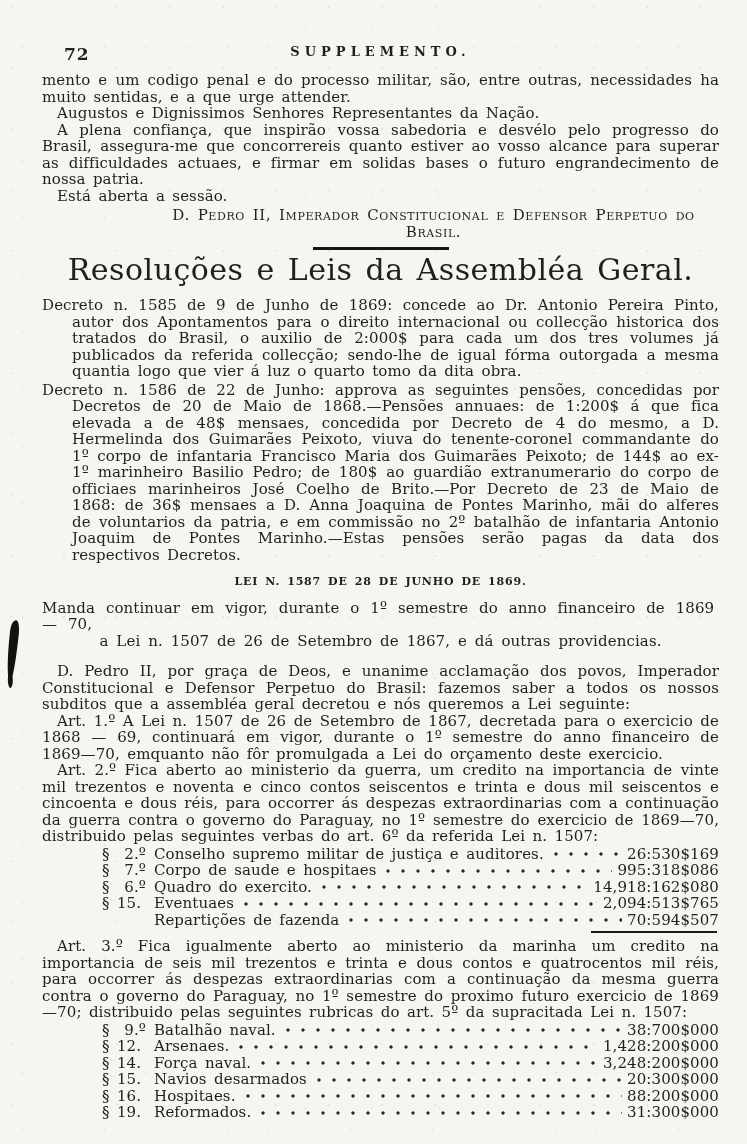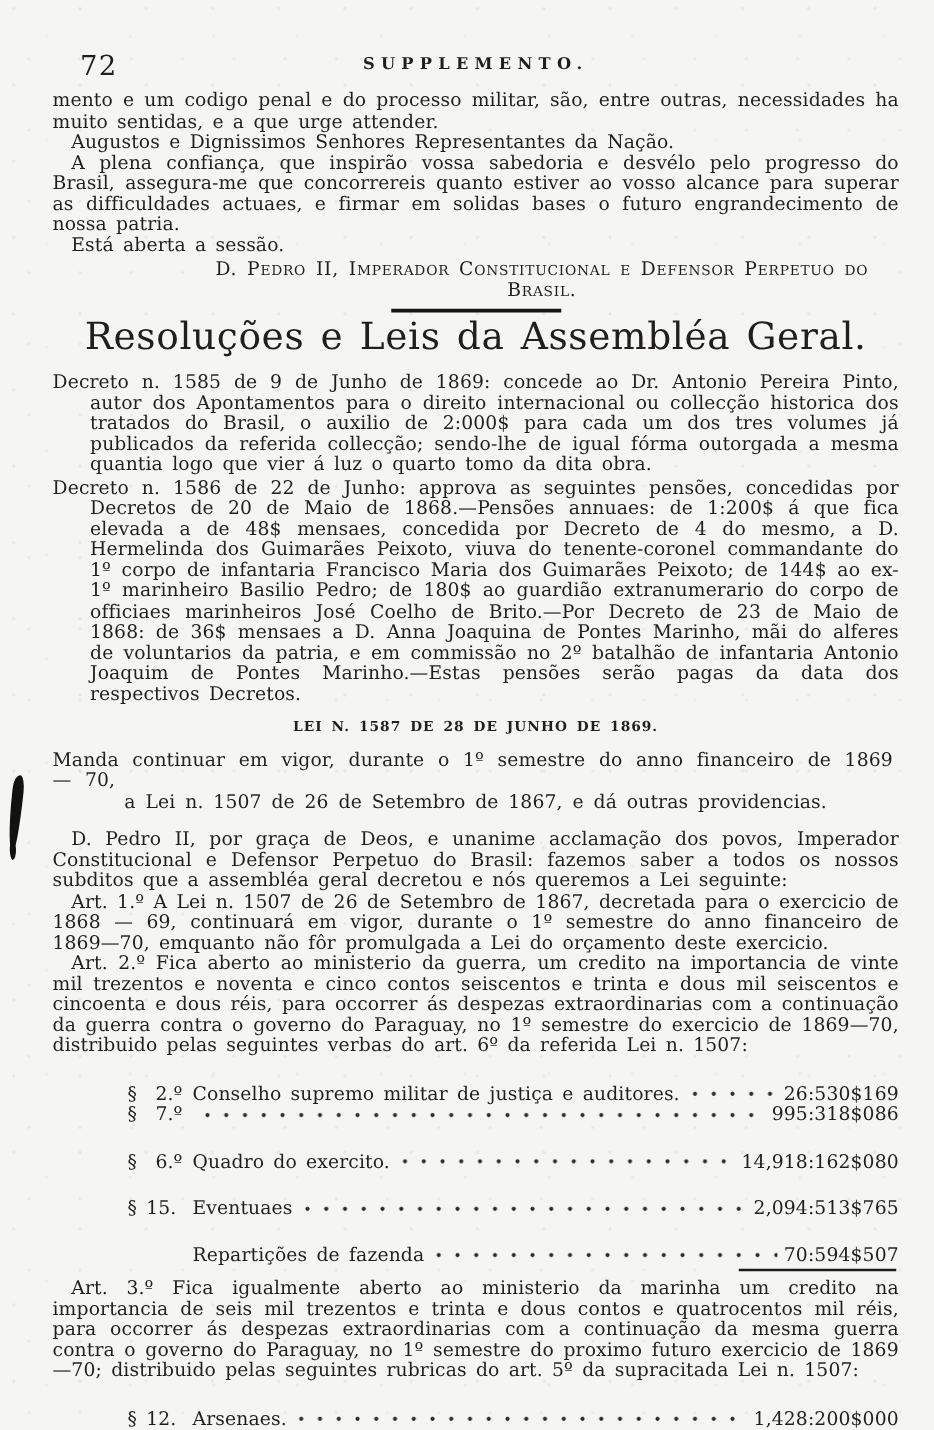--- a/index.html
+++ b/index.html
@@ -38,21 +38,21 @@
     position: absolute;
     left: 42px; right: 28px; top: 44px;
     font-size: 15px;
     line-height: 16.5px;
     word-spacing: 2.5px;
     letter-spacing: 0.1px;
   }
   .masthead { position: relative; height: 24px; margin-bottom: 4px; }
   .page-number {
     position: absolute; left: 22px; top: 2px;
-    font-weight: normal; font-size: 22px; letter-spacing: 1px;
+    font-weight: bold; font-size: 17px; letter-spacing: 1px;
   }
   .header-title {
     text-align: center; font-weight: bold;
     font-size: 13px; letter-spacing: 5px;
   }
   p { margin: 0; text-align: justify; }
   .ind { text-indent: 15px; }
   .hang { padding-left: 30px; text-indent: -30px; }
   .italic { }
   .signature {
@@ -86,21 +86,21 @@
   .summary .sum1 { text-align: left; word-spacing: 6px; }
   .summary .sum2 { text-align: center; word-spacing: 3px; }
   .btable { margin: 1px 0 2px; }
   .trow {
     display: flex;
     align-items: baseline;
     margin-left: 60px;
     line-height: 16.5px;
   }
   .tsec { white-space: pre; width: 52px; flex: none; }
-  .tlabel { white-space: nowrap; flex: none; margin-top: 21px; }
+  .tlabel { white-space: nowrap; flex: none; }
   .leader {
     flex: 1;
     height: 13px;
     align-self: flex-end;
     margin: 0 5px 0 8px;
     background-image: radial-gradient(circle at 2px 2px, #2b2a27 1.35px, transparent 1.9px);
     background-size: 15px 6px;
     background-position: left 2px bottom 4px;
     background-repeat: repeat-x;
   }
@@ -155,20 +155,21 @@
 
     <div class="btable">
       <div class="trow">
         <span class="tsec">§  2.º</span>
         <span class="tlabel">Conselho supremo militar de justiça e auditores.</span>
         <span class="leader"></span>
         <span class="tamount">26:530$169</span>
       </div>
       <div class="trow">
         <span class="tsec">§  7.º</span>
+        <span class="tlabel">Corpo de saude e hospitaes</span>
         <span class="leader"></span>
         <span class="tamount">995:318$086</span>
       </div>
       <div class="trow">
         <span class="tsec">§  6.º</span>
         <span class="tlabel">Quadro do exercito.</span>
         <span class="leader"></span>
         <span class="tamount">14,918:162$080</span>
       </div>
       <div class="trow">
@@ -185,20 +186,26 @@
       </div>
       <div class="total-block">
         <div class="total-rule"></div>
       </div>
     </div>
 
     <p class="ind">Art. 3.º Fica igualmente aberto ao ministerio da marinha um credito na importancia de seis mil trezentos e trinta e dous contos e quatrocentos mil réis, para occorrer ás despezas extraordinarias com a continuação da mesma guerra contra o governo do Paraguay, no 1º semestre do proximo futuro exercicio de 1869—70; distribuido pelas seguintes rubricas do art. 5º da supracitada Lei n. 1507:</p>
 
     <div class="btable">
       <div class="trow">
+        <span class="tsec">§  9.º</span>
+        <span class="tlabel">Batalhão naval.</span>
+        <span class="leader"></span>
+        <span class="tamount">38:700$000</span>
+      </div>
+      <div class="trow">
         <span class="tsec">§ 12.</span>
         <span class="tlabel">Arsenaes.</span>
         <span class="leader"></span>
         <span class="tamount">1,428:200$000</span>
       </div>
       <div class="trow">
         <span class="tsec">§ 14.</span>
         <span class="tlabel">Força naval.</span>
         <span class="leader"></span>
         <span class="tamount">3,248:200$000</span>

